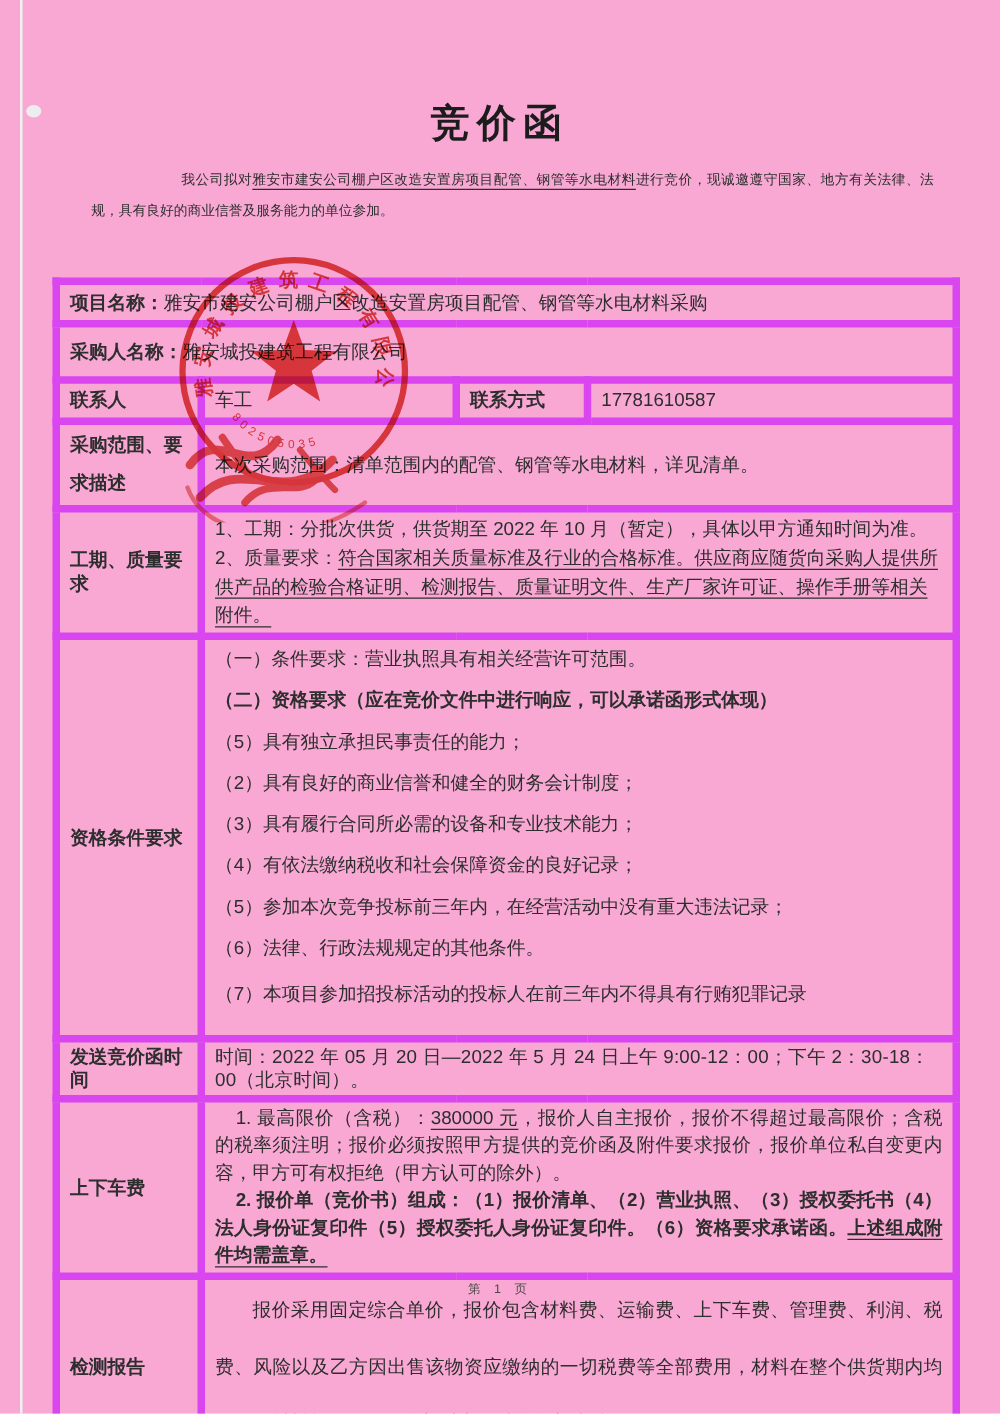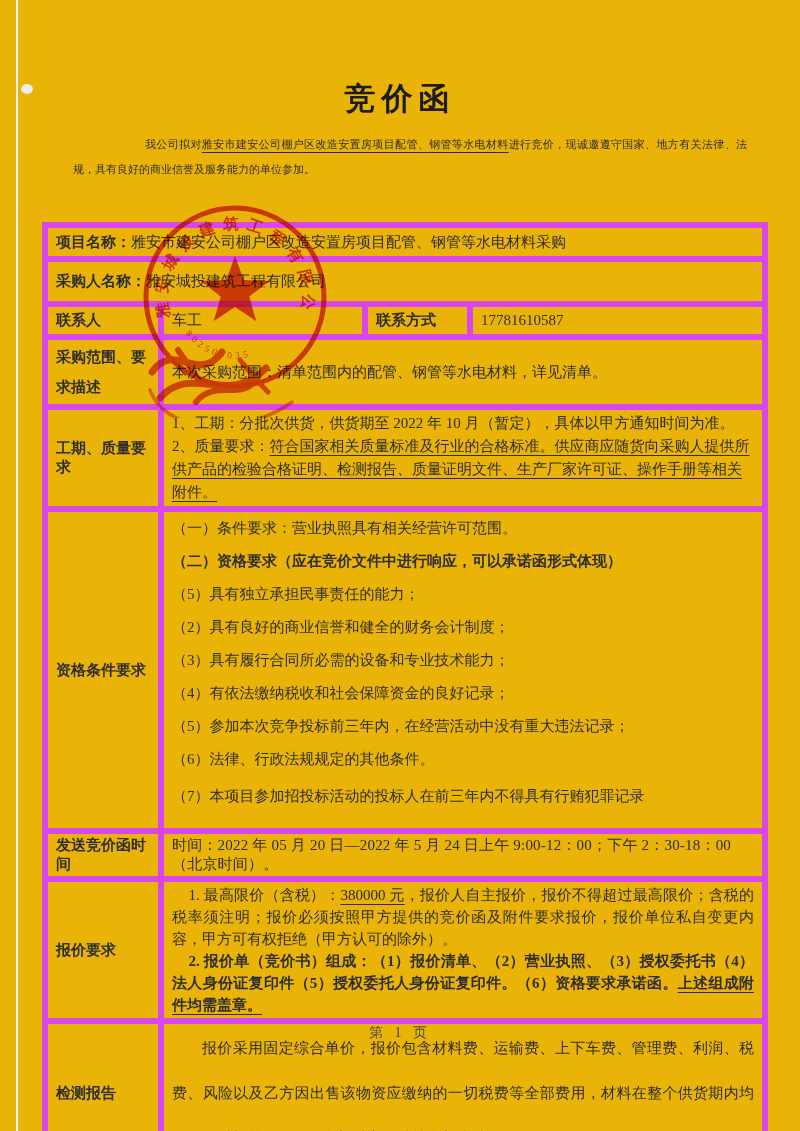--- a/index.html
+++ b/index.html
@@ -1,20 +1,20 @@
 <!DOCTYPE html>
 <html><head>
 <meta charset="utf-8">
 <style>
   html,body{margin:0;padding:0;background:#ffffff;}
   .page{
     position:relative;
     width:800px;height:1131px;
-    background:#eab308;
-    font-family:Liberation Serif, serif;
+    background:#f9a8d4;
+    font-family:Liberation Sans, sans-serif;
     color:#2e2e2e;
     overflow:hidden;
   }
   .scan-edge{position:absolute;left:16px;top:0;width:2px;height:1131px;background:#f0f0f0;}
   .scan-smudge{position:absolute;left:21px;top:84px;width:12px;height:10px;background:#ededed;border-radius:50%;}
 
   .doc-title{
     position:absolute;top:78px;left:0;width:100%;
     text-align:center;font-size:31px;font-weight:bold;color:#1c1c1c;
     letter-spacing:6px;margin:0;
@@ -55,21 +55,21 @@
   .quote p{margin:0;text-indent:1.1em;text-align:justify;}
   .quote p.b{font-weight:bold;}
   .note-cell{line-height:45px;font-size:15px;}
   .note-cell p{margin:0;text-indent:2em;text-align:justify;}
 
   .stamp{position:absolute;left:133px;top:193px;width:215px;height:225px;
          opacity:0.88;mix-blend-mode:multiply;pointer-events:none;}
 
   .footer{
     position:absolute;top:1024px;left:0;width:100%;
-    text-align:center;font-size:14px;color:#4a4a4a;letter-spacing:4px;
+    text-align:center;font-size:10px;color:#4a4a4a;letter-spacing:4px;
   }
 </style>
 </head>
 <body>
 
 <div class="page">
   <div class="scan-edge"></div>
   <div class="scan-smudge"></div>
 
   <h1 class="doc-title">竞价函</h1>
@@ -123,21 +123,21 @@
           <div class="qual-item">（6）法律、行政法规规定的其他条件。</div>
           <div class="qual-item">（7）本项目参加招投标活动的投标人在前三年内不得具有行贿犯罪记录</div>
         </div>
       </td>
     </tr>
     <tr class="r7">
       <td class="lbl">发送竞价函时间</td>
       <td colspan="3" class="send-time">时间：2022 年 05 月 20 日—2022 年 5 月 24 日上午 9:00-12：00；下午 2：30-18：00（北京时间）。</td>
     </tr>
     <tr class="r8">
-      <td class="lbl">报价要求</td>
+      <td class="lbl">上下车费</td>
       <td colspan="3" class="quote">
         <p><span>1. 最高限价（含税）：</span><span class="u">380000 元</span><span>，报价人自主报价，报价不得超过最高限价；含税的税率须注明；报价必须按照甲方提供的竞价函及附件要求报价，报价单位私自变更内容，甲方可有权拒绝（甲方认可的除外）。</span></p>
         <p class="b"><span>2. 报价单（竞价书）组成：（1）报价清单、（2）营业执照、（3）授权委托书（4）法人身份证复印件（5）授权委托人身份证复印件。（6）资格要求承诺函。</span><span class="u">上述组成附件均需盖章。</span></p>
       </td>
     </tr>
     <tr class="r9">
       <td class="lbl top">检测报告</td>
       <td colspan="3" class="note-cell">
         <p>报价采用固定综合单价，报价包含材料费、运输费、上下车费、管理费、利润、税费、风险以及乙方因出售该物资应缴纳的一切税费等全部费用，材料在整个供货期内均不调整材料单价，具体金额以实际结算金额为准。</p>
       </td>

